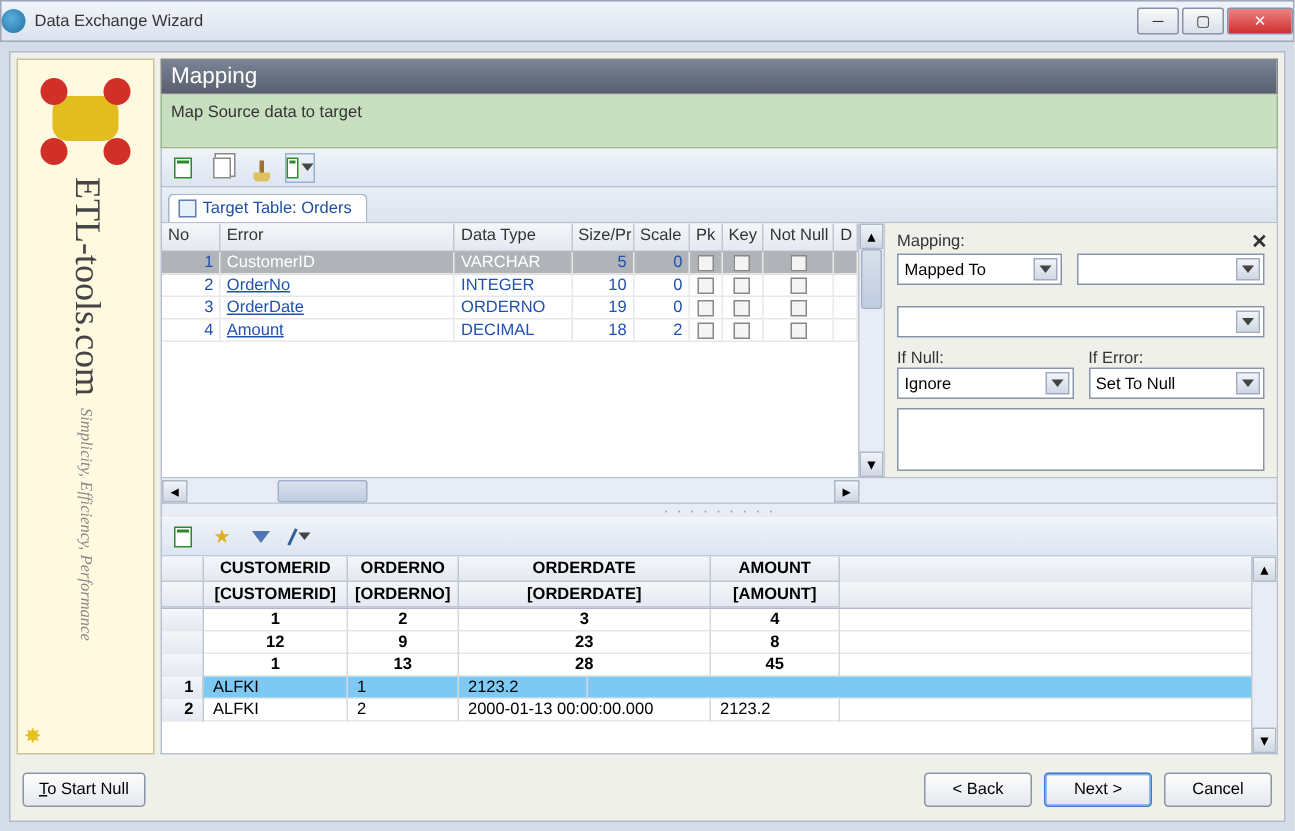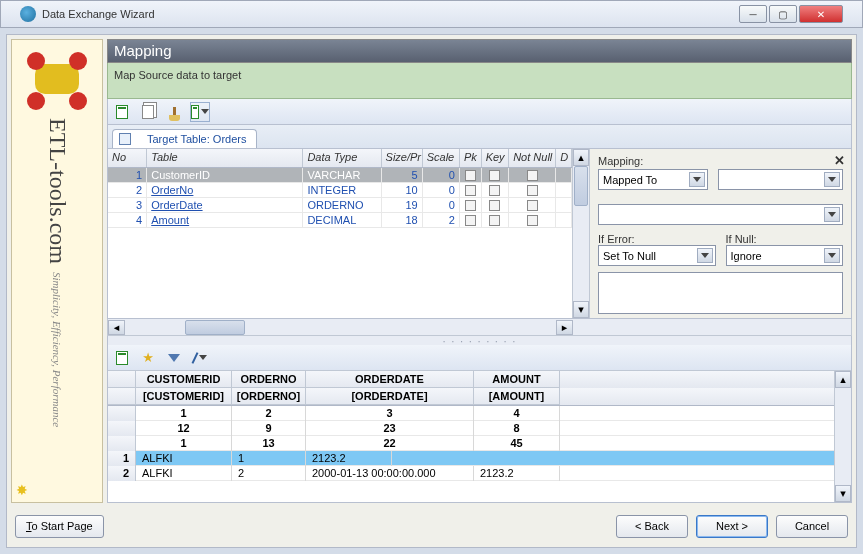--- a/index.html
+++ b/index.html
@@ -1,19 +1,19 @@
 <!DOCTYPE html>
 <html><head>
 <meta charset="utf-8">
 <style>
 * { box-sizing: border-box; margin: 0; padding: 0; font-family: "Segoe UI", Tahoma, sans-serif; font-size: 11px; }
 body { background: #d4dce8; width: 863px; height: 554px; overflow: hidden; }
 
 
-.titlebar { height: 28px; background: linear-gradient(#f0f4fa, #dce3ef); border: 1px solid #a0a8b8; display: flex; align-items: center; padding: 0 19px; }
+.titlebar { height: 28px; background: linear-gradient(#f0f4fa, #dce3ef); border: 1px solid #a0a8b8; display: flex; align-items: center; padding: 0 0; }
 .titlebar .app-icon { width: 16px; height: 16px; margin-right: 6px; background: radial-gradient(circle at 40% 40%, #5ab0e0, #2070a0); border-radius: 50%; }
 .titlebar .title { flex: 1; color: #333; }
 .titlebar .winbtns { display: flex; gap: 2px; }
 .titlebar .winbtn { width: 28px; height: 18px; border: 1px solid #8892a4; background: linear-gradient(#f8fafa,#d8e0ea); border-radius: 2px; display:flex; align-items:center; justify-content:center; font-size:10px; color:#333;}
 .titlebar .winbtn.close { background: linear-gradient(#f08080,#d03030); color:#fff; width:44px; }
 
 
 .outer { position: absolute; top: 28px; left: 0; right: 0; bottom: 0; padding: 6px; }
 .frame { width: 100%; height: 100%; border: 1px solid #b2b9c8; background: #f0f0ea; position: relative; }
 
@@ -43,28 +43,28 @@
 .icon-copy{width:12px;height:14px;border:1px solid #888;background:#fff;box-shadow:2px -2px 0 #fff, 2px -2px 0 1px #888;}
 .icon-broom{width:3px;height:10px;background:#a07030;position:relative;}
 .icon-broom:after{content:"";position:absolute;bottom:-4px;left:-4px;width:11px;height:6px;background:#e0c060;border-radius:0 0 3px 3px;}
 .icon-caret{width:0;height:0;border-left:4px solid transparent;border-right:4px solid transparent;border-top:5px solid #444;}
 .icon-star{ color:#e0b020; font-size:13px; line-height:1;}
 .icon-funnel{ width:0;height:0;border-left:6px solid transparent;border-right:6px solid transparent;border-top:8px solid #5078b0;}
 .icon-pen{ width:2px;height:12px;background:#3060a0;transform:rotate(25deg);}
 
 
 .tab { height:24px; background:linear-gradient(#e8eef6,#dce4f0); border:1px solid #b8c0d0; border-top:none; display:flex; align-items:flex-end;}
-.tab .tabbtn { background:#fff; border:1px solid #a8b4c8; border-bottom:none; padding:3px 10px 3px 6px; margin-left:4px; color:#2050a0; display:flex; align-items:center; gap:16px; border-radius:4px 4px 0 0;}
+.tab .tabbtn { background:#fff; border:1px solid #a8b4c8; border-bottom:none; padding:3px 10px 3px 6px; margin-left:4px; color:#2050a0; display:flex; align-items:center; gap:4px; border-radius:4px 4px 0 0;}
 .tab .tabicon{ width:12px;height:12px;background:#e8f0fa;border:1px solid #6080b0; position:relative;}
 
 
 .gridwrap { flex:0 0 150px; display:flex; border:1px solid #b8c0d0; border-top:none; background:#fff;}
 .grid { flex:1; overflow:hidden; position:relative; }
 .gridhead { display:flex; background:linear-gradient(#f4f6fa,#e4e8f0); border-bottom:1px solid #b0b8c8;}
-.gh { border-right:1px solid #c0c8d4; padding:2px 4px; color:#333; height:18px; overflow:hidden; white-space:nowrap;font-style:italic;}
+.gh { border-right:1px solid #c0c8d4; padding:2px 4px; color:#333; height:18px; overflow:hidden; white-space:nowrap;}
 .gridbody .gr { display:flex; border-bottom:1px solid #e8e8e8; height:15px;}
 .gridbody .gr.sel { background:#b0b4b8; color:#fff;}
 .gridbody .gc { border-right:1px solid #e8e8e8; padding:0 4px; overflow:hidden; white-space:nowrap; height:15px; line-height:15px;}
 .gc.num { text-align:right; color:#2050b0;}
 .gc.link { color:#2050b0; text-decoration:underline; cursor:pointer;}
 .gc.chk { display:flex; align-items:center; justify-content:center;}
 .chkbx{ width:11px;height:11px;border:1px solid #888;background:#f4f4f4;}
 
 .c-no{width:40px;} .c-field{width:160px;} .c-dt{width:80px;} .c-sp{width:42px;} .c-sc{width:38px;} .c-pk{width:22px;} .c-key{width:28px;} .c-nn{width:48px;} .c-d{width:16px;}
 
@@ -173,21 +173,21 @@
       <div class="tabbtn">
         <div class="tabicon"></div>
         <span>Target Table: Orders</span>
       </div>
     </div>
 
     <div class="gridwrap">
       <div class="grid">
         <div class="gridhead">
           <div class="gh c-no">No</div>
-          <div class="gh c-field">Table</div>
+          <div class="gh c-field">Error</div>
           <div class="gh c-dt">Data Type</div>
           <div class="gh c-sp">Size/Pr</div>
           <div class="gh c-sc">Scale</div>
           <div class="gh c-pk">Pk</div>
           <div class="gh c-key">Key</div>
           <div class="gh c-nn">Not Null</div>
           <div class="gh c-d">D</div>
         </div>
         <div class="gridbody" id="tgbody">
               <div class="gr sel">
@@ -282,32 +282,32 @@
                 </div>
               </div>
         </div>
         <div class="combo" style="margin-top:14px">
               <div class="arrow">
                 <div class="icon-caret"></div>
               </div>
             </div>
         <div class="row" style="margin-top:6px">
           <div class="col">
+            <div class="lbl">If Null:</div>
+            <div class="combo">
+                  <span>Ignore</span>
+                  <div class="arrow">
+                    <div class="icon-caret"></div>
+                  </div>
+                </div>
+          </div>
+          <div class="col">
             <div class="lbl">If Error:</div>
             <div class="combo">
                   <span>Set To Null</span>
-                  <div class="arrow">
-                    <div class="icon-caret"></div>
-                  </div>
-                </div>
-          </div>
-          <div class="col">
-            <div class="lbl">If Null:</div>
-            <div class="combo">
-                  <span>Ignore</span>
                   <div class="arrow">
                     <div class="icon-caret"></div>
                   </div>
                 </div>
           </div>
         </div>
         <div class="txtbox"></div>
       </div>
     </div>
 
@@ -367,21 +367,21 @@
                   <div class="dc d-idx"></div>
                   <div class="dc d-cust b">12</div>
                   <div class="dc d-ordn b">9</div>
                   <div class="dc d-date b">23</div>
                   <div class="dc d-amt b">8</div>
                 </div>
                 <div class="drow">
                   <div class="dc d-idx"></div>
                   <div class="dc d-cust b">1</div>
                   <div class="dc d-ordn b">13</div>
-                  <div class="dc d-date b">22</div>
+                  <div class="dc d-date b">28</div>
                   <div class="dc d-amt b">45</div>
                 </div>
                 <div class="drow sel">
                   <div class="dc d-idx">1</div>
                   <div class="dc d-cust">ALFKI</div>
                   <div class="dc d-ordn">1</div>
                   <div class="dc d-amt">2123.2</div>
                 </div>
                 <div class="drow">
                   <div class="dc d-idx">2</div>
@@ -395,21 +395,21 @@
         <div class="vscroll">
           <div class="btn">▴</div>
           <div class="btn" style="position:absolute;bottom:0;left:0;right:0">▾</div>
         </div>
       </div>
     </div>
   </div>
 
   <div class="btns">
     <button class="push">
-          <span class="underline-first">To Start Page</span>
+          <span class="underline-first">To Start Null</span>
         </button>
     <div class="spacer"></div>
     <button class="push">
           <span>&lt; Back</span>
         </button>
     <button class="push def">
           <span>Next &gt;</span>
         </button>
     <button class="push">
           <span>Cancel</span>

